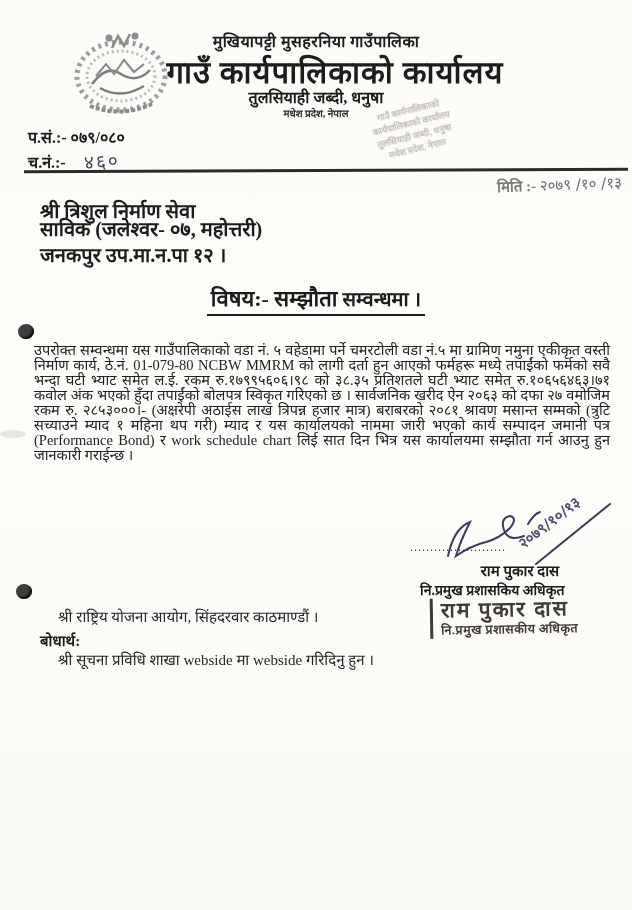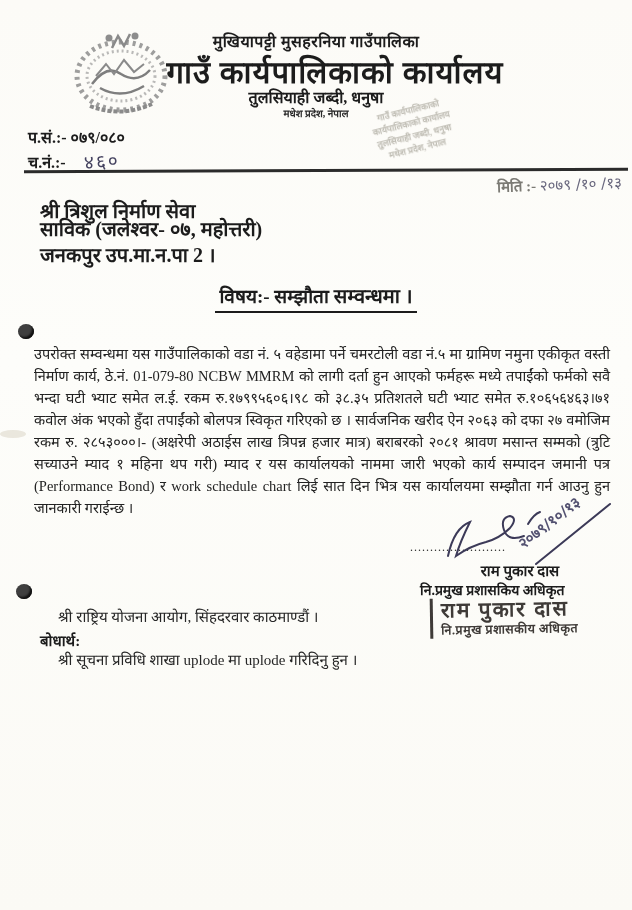--- a/index.html
+++ b/index.html
@@ -30,25 +30,25 @@
   .rule{top:169px;left:24px;width:604px;height:0;border-top:3px solid #2b2b2b;transform:rotate(-0.25deg);}
   .date-line{top:174px;right:10px;font-size:15px;color:#5b5a54;transform:rotate(-2deg);font-weight:bold;opacity:.8;}
   
   .addr{left:40px;font-size:20px;font-weight:bold;line-height:22px;}
   .addr0{top:200px;}
   .addr1{top:218px;text-align:right;}
   .addr2{top:244px;}
   
   .subject{top:282px;left:0;width:100%;text-align:center;}
   .subject .inner{display:inline-block;border-bottom:2px solid #1c1c1c;padding:0 4px 2px;}
-  .subject .big{font-size:19px;font-weight:bold;}
+  .subject .big{font-size:22px;font-weight:bold;}
   .subject .small{font-size:20px;font-weight:bold;}
   
   .body-par{
-    top:343px;left:34px;width:576px;font-size:14.5px;line-height:22px;
+    top:343px;left:34px;width:576px;font-size:14.5px;line-height:15px;
     text-align:justify;color:#222;
   }
   
   .dotline{top:540px;left:410px;width:118px;letter-spacing:1px;color:#333;font-size:12px;}
   .sig-svg{top:498px;left:440px;width:180px;height:70px;}
   .sig-date{top:512px;left:512px;transform:rotate(-38deg);font-size:15px;color:#37355a;font-weight:bold;opacity:.85;}
   .sig-name{top:560px;left:430px;width:180px;text-align:center;font-size:15px;font-weight:bold;}
   .sig-title{top:580px;left:420px;width:200px;font-size:14px;font-weight:bold;}
   
   .stamp{
@@ -111,21 +111,21 @@
 
   <div class="abs rule"></div>
 
   <div class="abs date-line">
     <span>मिति :-</span>
     <span class="hand">२०७९ /१० /१३</span>
   </div>
 
   <div class="abs addr addr0">श्री त्रिशुल निर्माण सेवा</div>
   <div class="abs addr addr1">साविक (जलेश्वर- ०७, महोत्तरी)</div>
-  <div class="abs addr addr2">जनकपुर उप.मा.न.पा 2  ।</div>
+  <div class="abs addr addr2">जनकपुर उप.मा.न.पा १२  ।</div>
 
   <div class="abs subject">
     <span class="inner">
       <span class="big">विषय:- सम्झौता</span><span class="small"> सम्वन्धमा ।</span>
     </span>
   </div>
 
   <div class="abs body-par">उपरोक्त सम्वन्धमा यस गाउँपालिकाको वडा नं. ५ वहेडामा पर्ने चमरटोली वडा नं.५ मा ग्रामिण नमुना एकीकृत वस्ती निर्माण कार्य, ठे.नं. 01-079-80 NCBW MMRM को लागी दर्ता हुन आएको फर्महरू मध्ये तपाईंको फर्मको सवै भन्दा घटी भ्याट समेत ल.ई. रकम रु.१७९९५६०६।९८ को ३८.३५ प्रतिशतले घटी भ्याट समेत रु.१०६५६४६३।७१ कवोल अंक भएको हुँदा तपाईंको बोलपत्र स्विकृत गरिएको छ । सार्वजनिक खरीद ऐन २०६३ को दफा २७ वमोजिम रकम रु. २८५३०००।- (अक्षरेपी अठाईस लाख त्रिपन्न हजार मात्र) बराबरको २०८१ श्रावण मसान्त सम्मको (त्रुटि सच्याउने म्याद १ महिना थप गरी) म्याद र यस कार्यालयको नाममा जारी भएको कार्य सम्पादन जमानी पत्र  (Performance Bond) र  work schedule chart लिई सात दिन भित्र यस कार्यालयमा सम्झौता गर्न आउनु हुन जानकारी गराईन्छ ।</div>
 
   <div class="abs dotline">........................</div>
@@ -140,18 +140,18 @@
   <div class="abs sig-name">राम पुकार दास</div>
   <div class="abs sig-title">नि.प्रमुख प्रशासकिय अधिकृत</div>
 
   <div class="abs stamp">
     <div class="s-name">राम पुकार दास</div>
     <div class="s-title">नि.प्रमुख प्रशासकीय अधिकृत</div>
   </div>
 
   <div class="abs cc-head">बोधार्थ:</div>
   <div class="abs cc cc0">श्री राष्ट्रिय योजना आयोग, सिंहदरवार काठमाण्डौं ।</div>
-  <div class="abs cc cc2">श्री सूचना प्रविधि शाखा uplode मा uplode गरिदिनु हुन ।</div>
+  <div class="abs cc cc2">श्री सूचना प्रविधि शाखा webside मा webside गरिदिनु हुन ।</div>
 
   <div class="abs hole hole1"></div>
   <div class="abs hole hole2"></div>
   <div class="abs smudge"></div>
 </div>
 
 </body></html>

